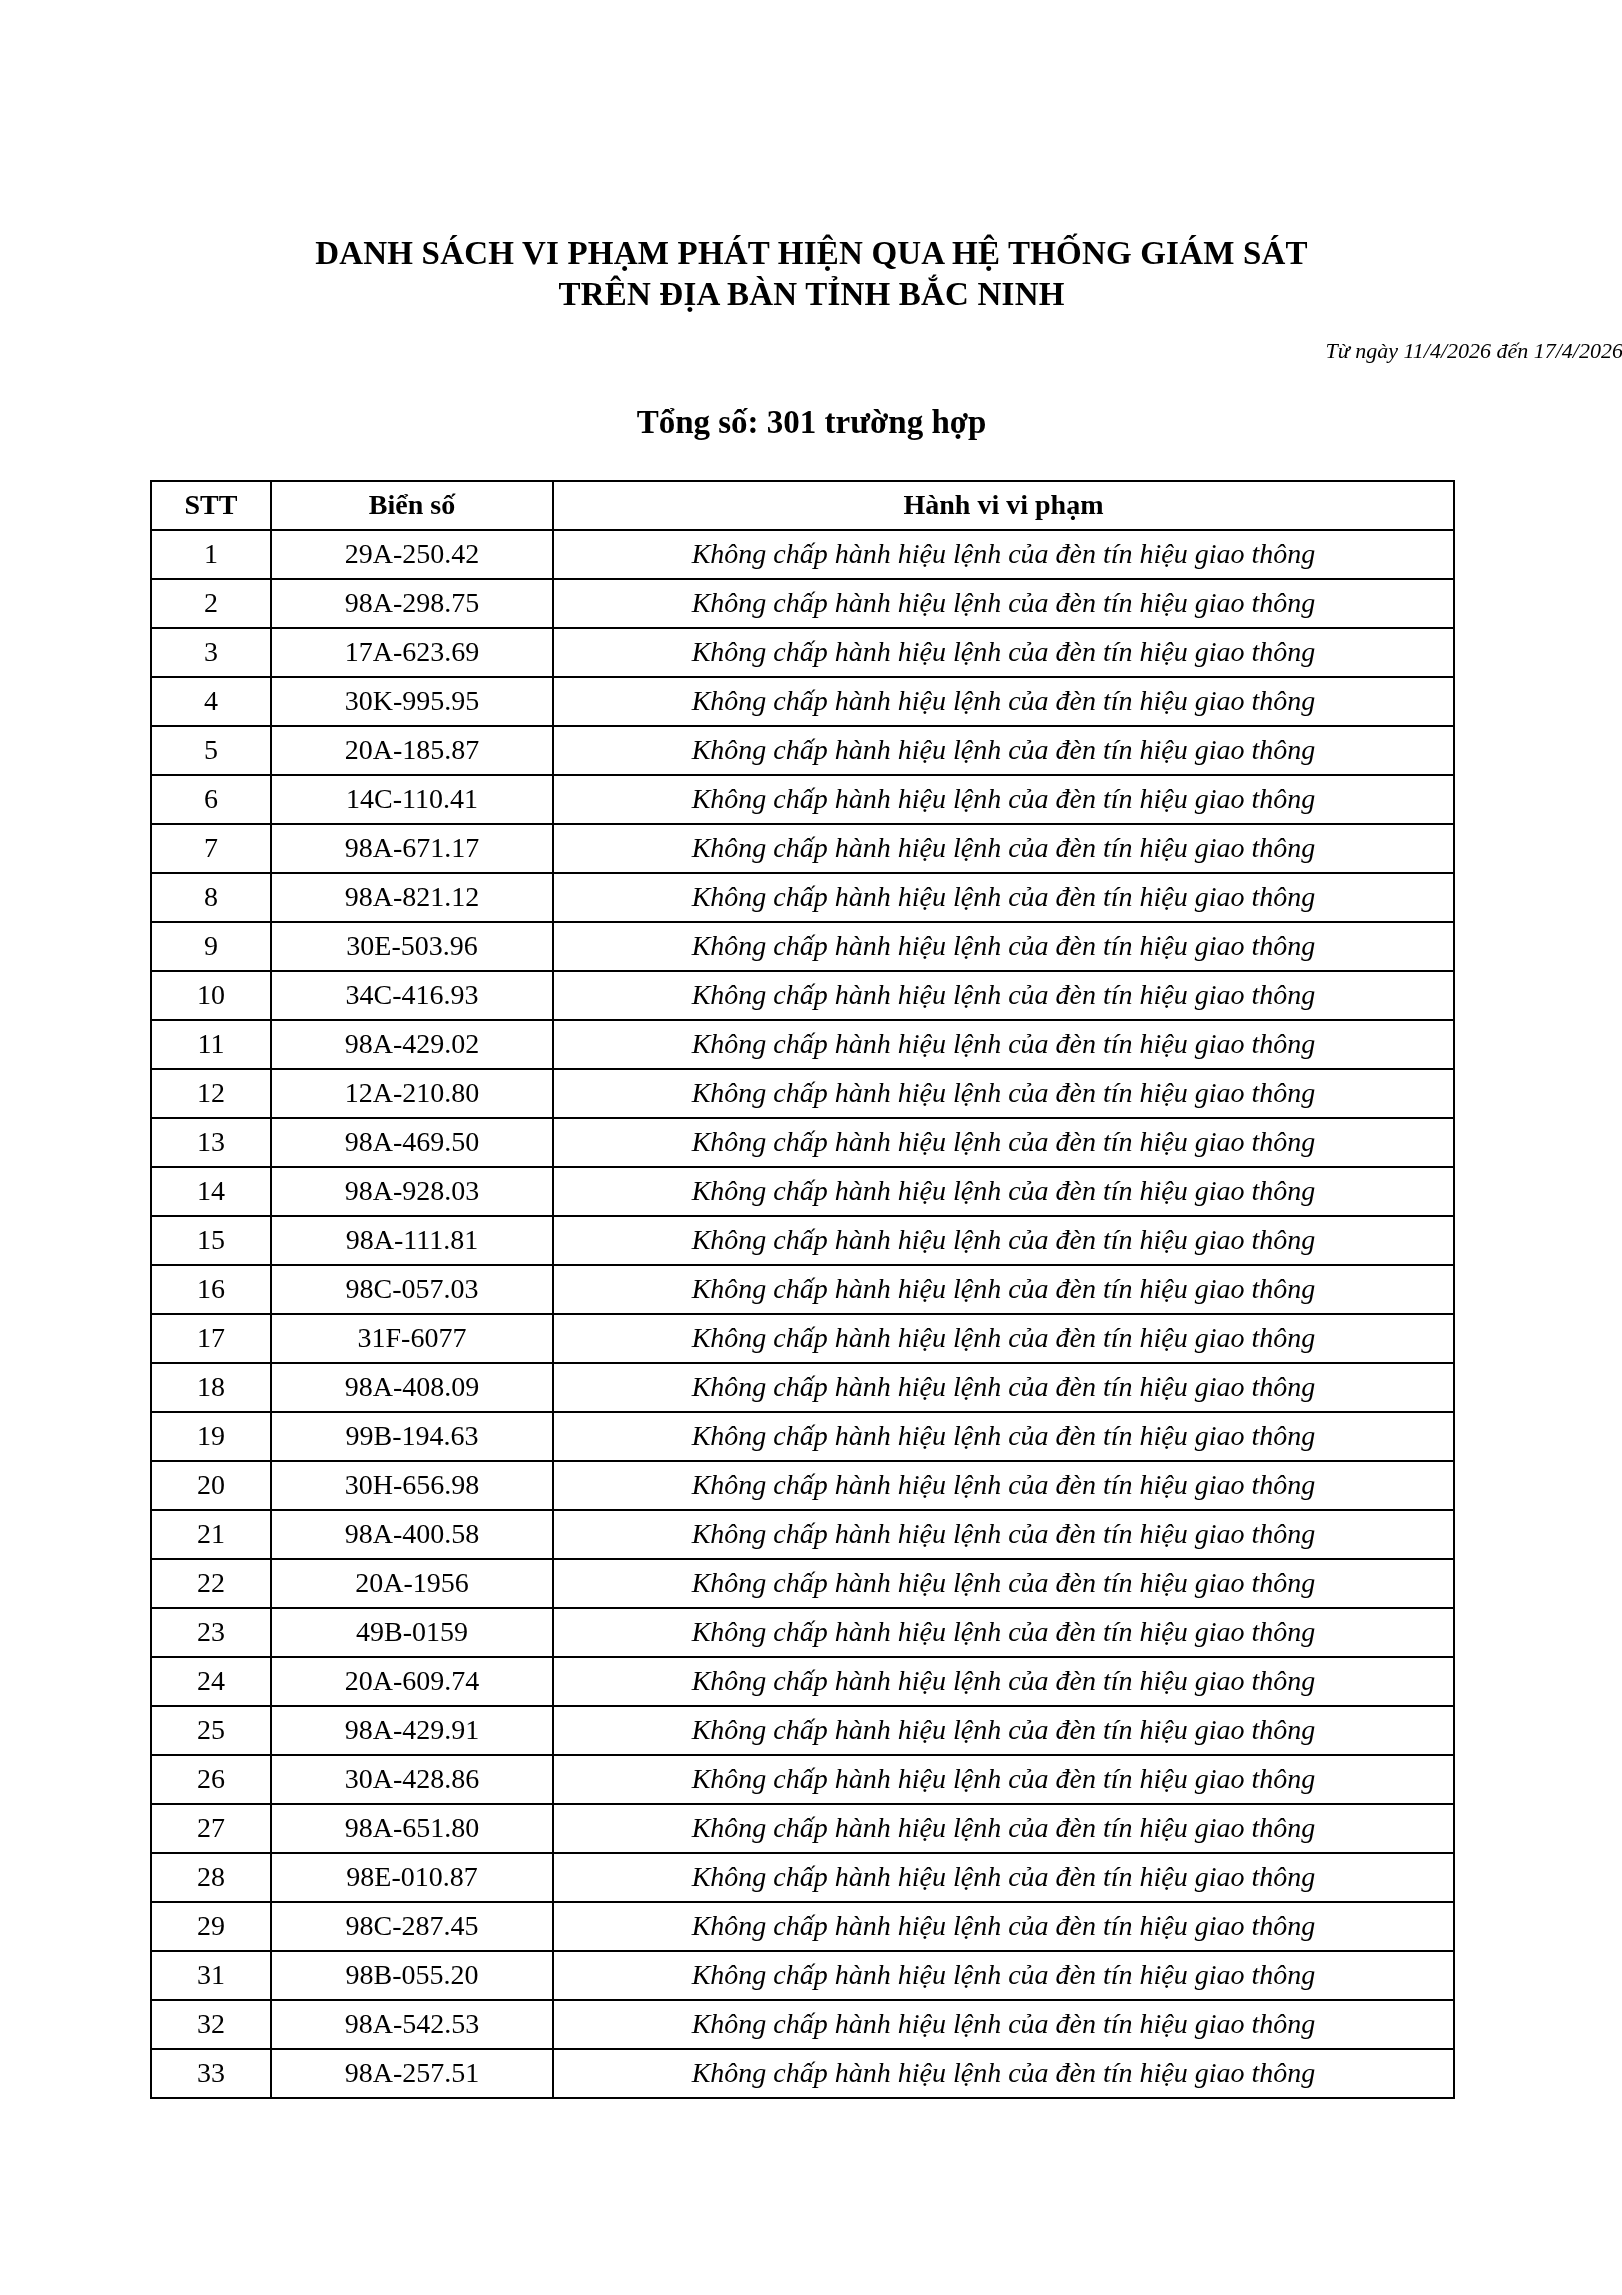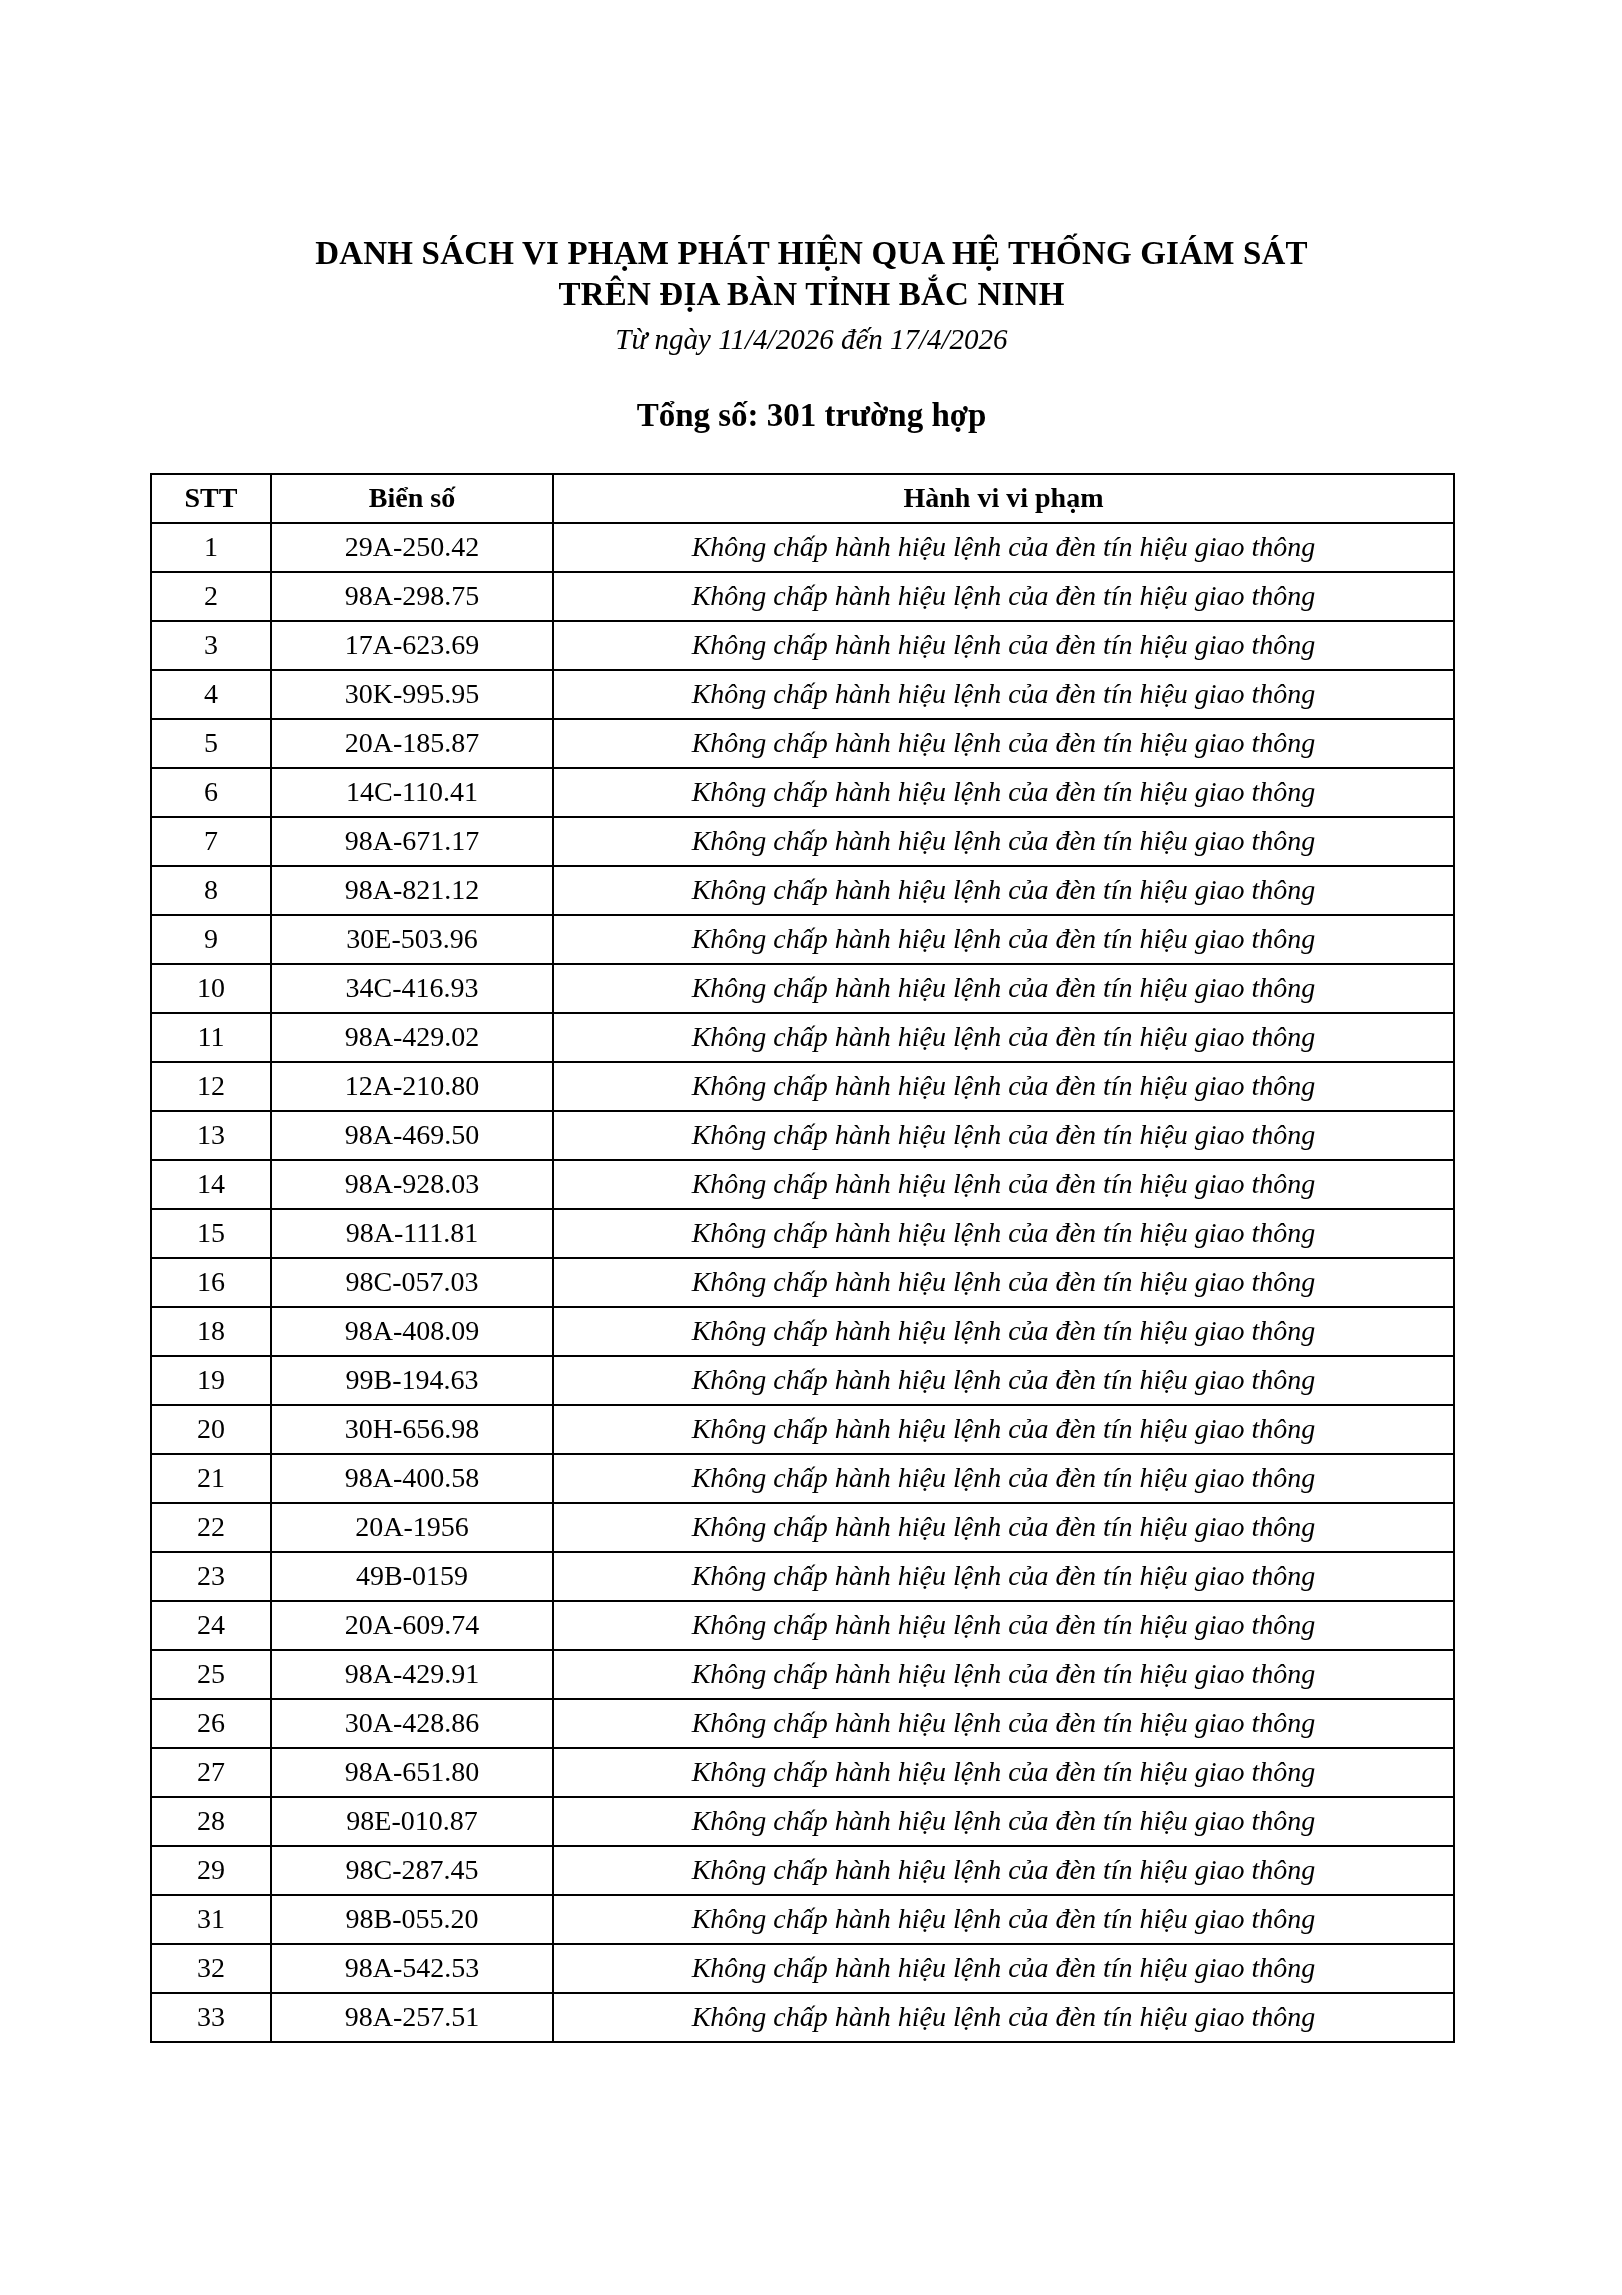--- a/index.html
+++ b/index.html
@@ -40,24 +40,24 @@
     text-align: center;
     white-space: nowrap;
   }
 
   .title-line-2 {
     margin-top: 1.6px;
   }
 
   .date-range {
     font-style: italic;
-    font-size: 29px;
+    font-size: 22px;
     line-height: 1.25;
-    margin-top: 8px;
-    text-align: center;
+    margin-top: 24px;
+    text-align: right;
   }
 
   .total-line {
     font-weight: bold;
     font-size: 33px;
     margin-top: 39px;
     text-align: center;
   }
 
   
@@ -209,20 +209,25 @@
             <td class="stt-cell">15</td>
             <td class="plate-cell">98A-111.81</td>
             <td class="act-cell">Không chấp hành hiệu lệnh của đèn tín hiệu giao thông</td>
           </tr>
           <tr>
             <td class="stt-cell">16</td>
             <td class="plate-cell">98C-057.03</td>
             <td class="act-cell">Không chấp hành hiệu lệnh của đèn tín hiệu giao thông</td>
           </tr>
           <tr>
+            <td class="stt-cell">17</td>
+            <td class="plate-cell">31F-6077</td>
+            <td class="act-cell">Không chấp hành hiệu lệnh của đèn tín hiệu giao thông</td>
+          </tr>
+          <tr>
             <td class="stt-cell">18</td>
             <td class="plate-cell">98A-408.09</td>
             <td class="act-cell">Không chấp hành hiệu lệnh của đèn tín hiệu giao thông</td>
           </tr>
           <tr>
             <td class="stt-cell">19</td>
             <td class="plate-cell">99B-194.63</td>
             <td class="act-cell">Không chấp hành hiệu lệnh của đèn tín hiệu giao thông</td>
           </tr>
           <tr>

